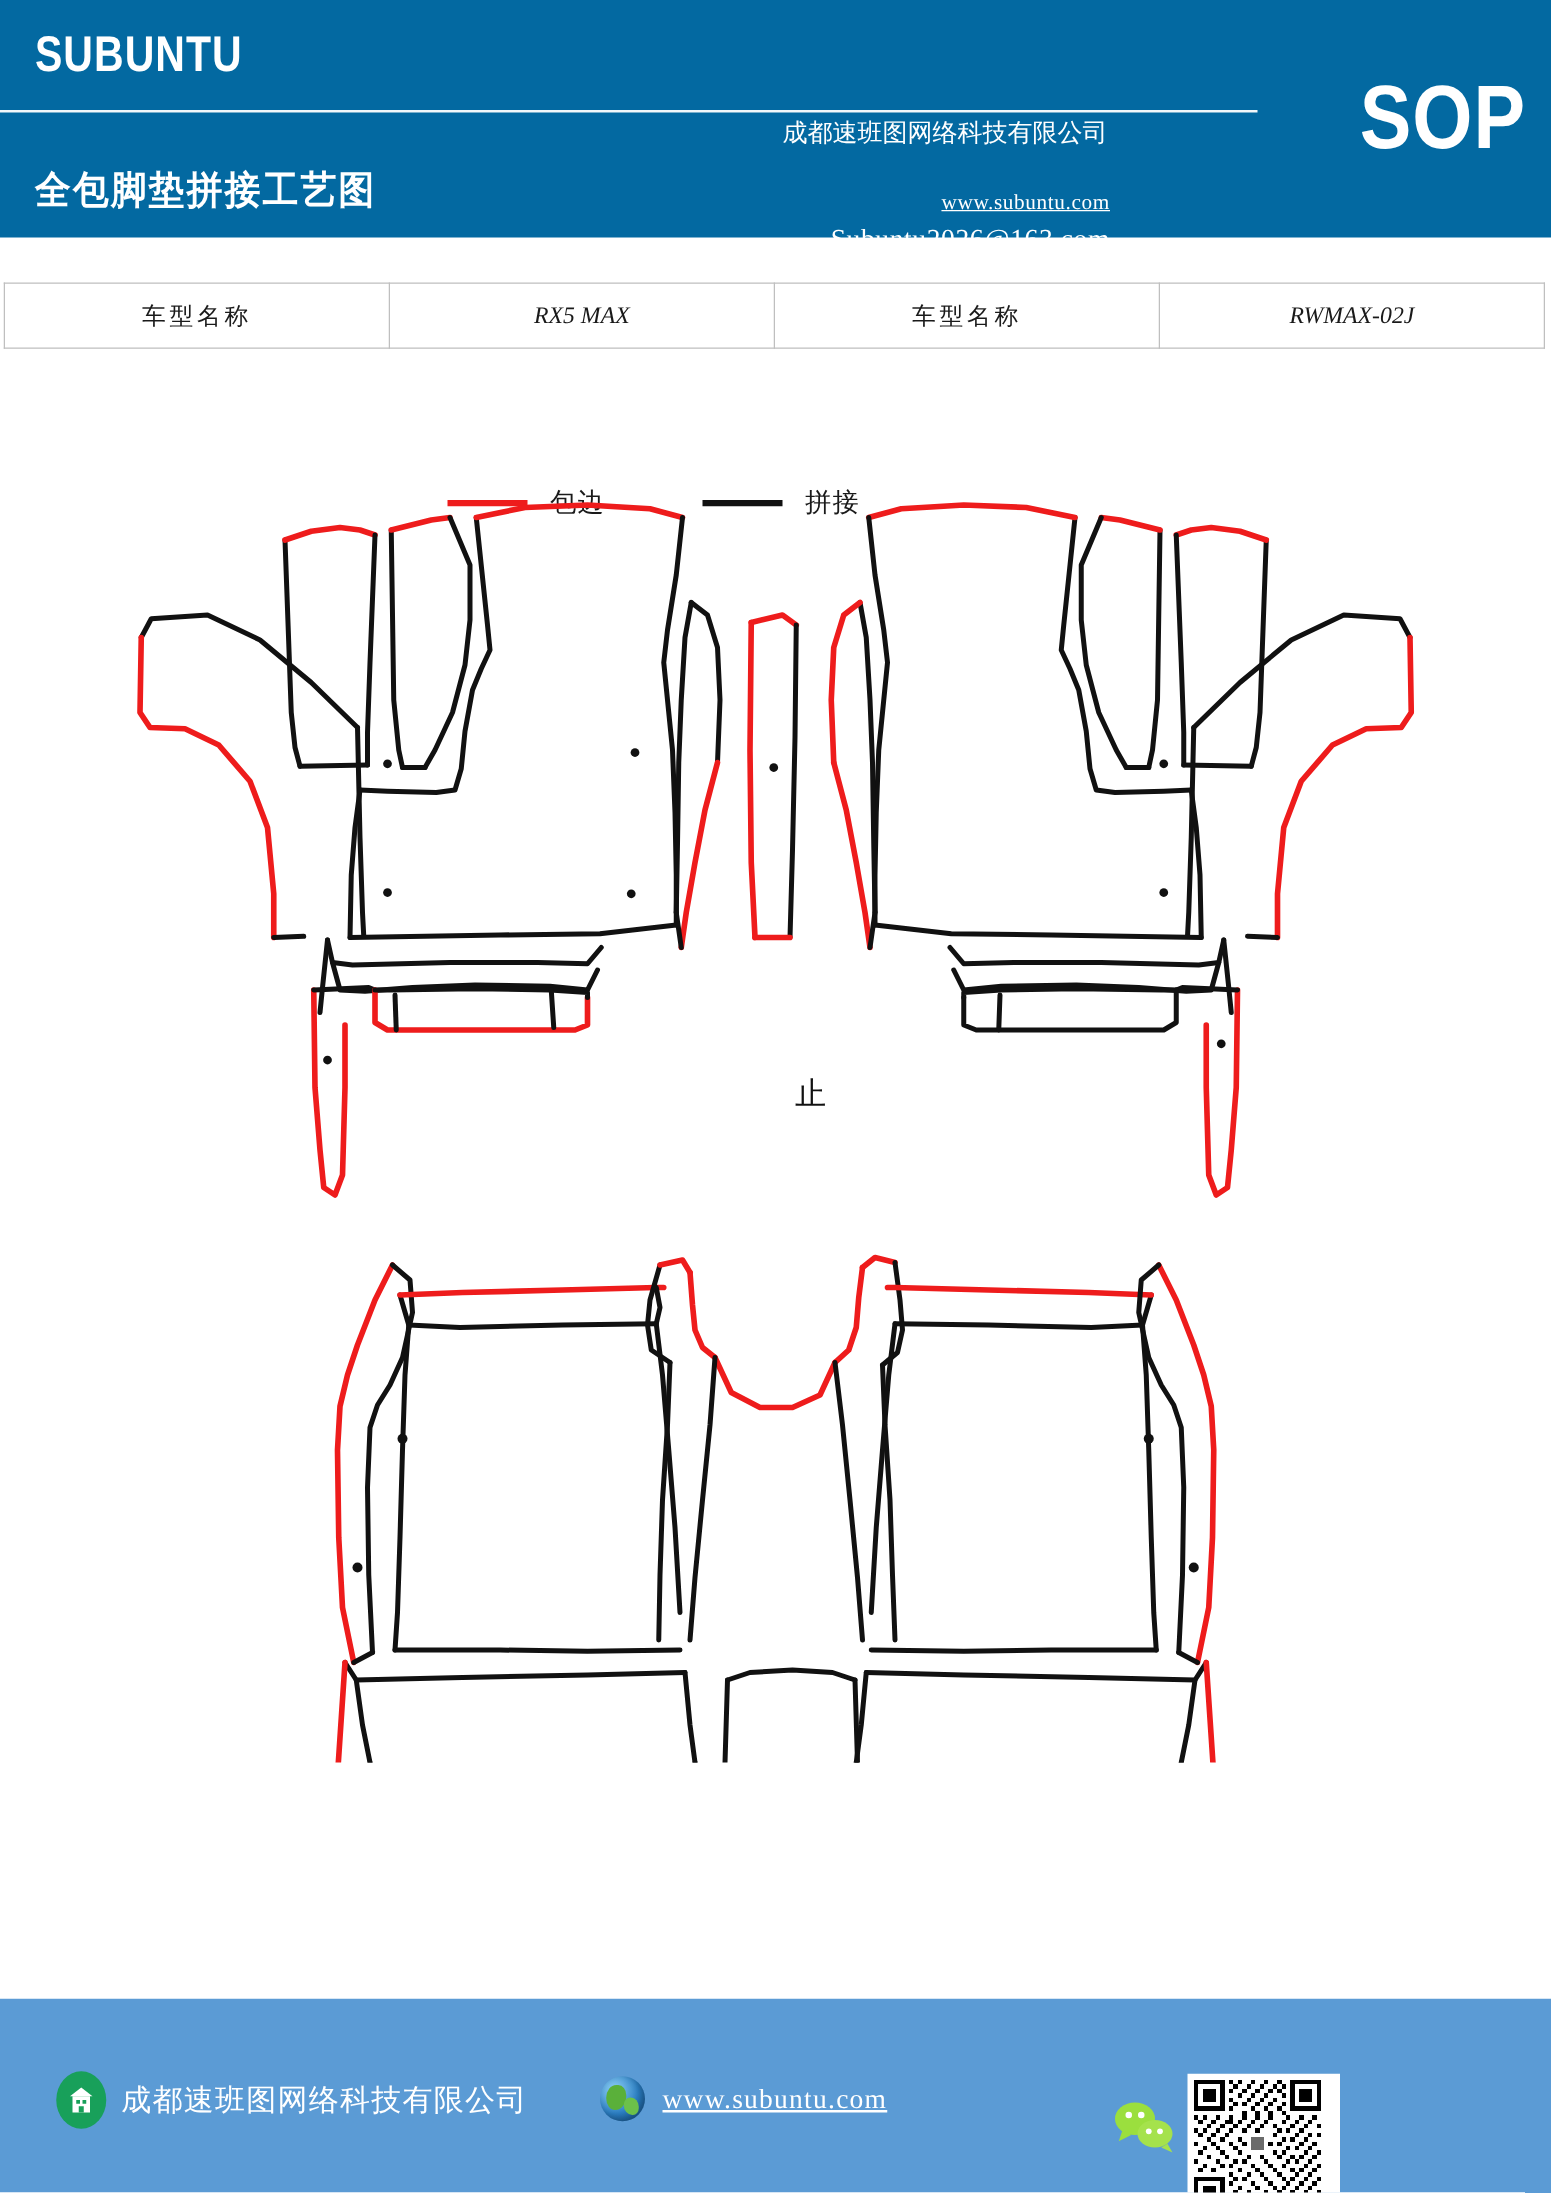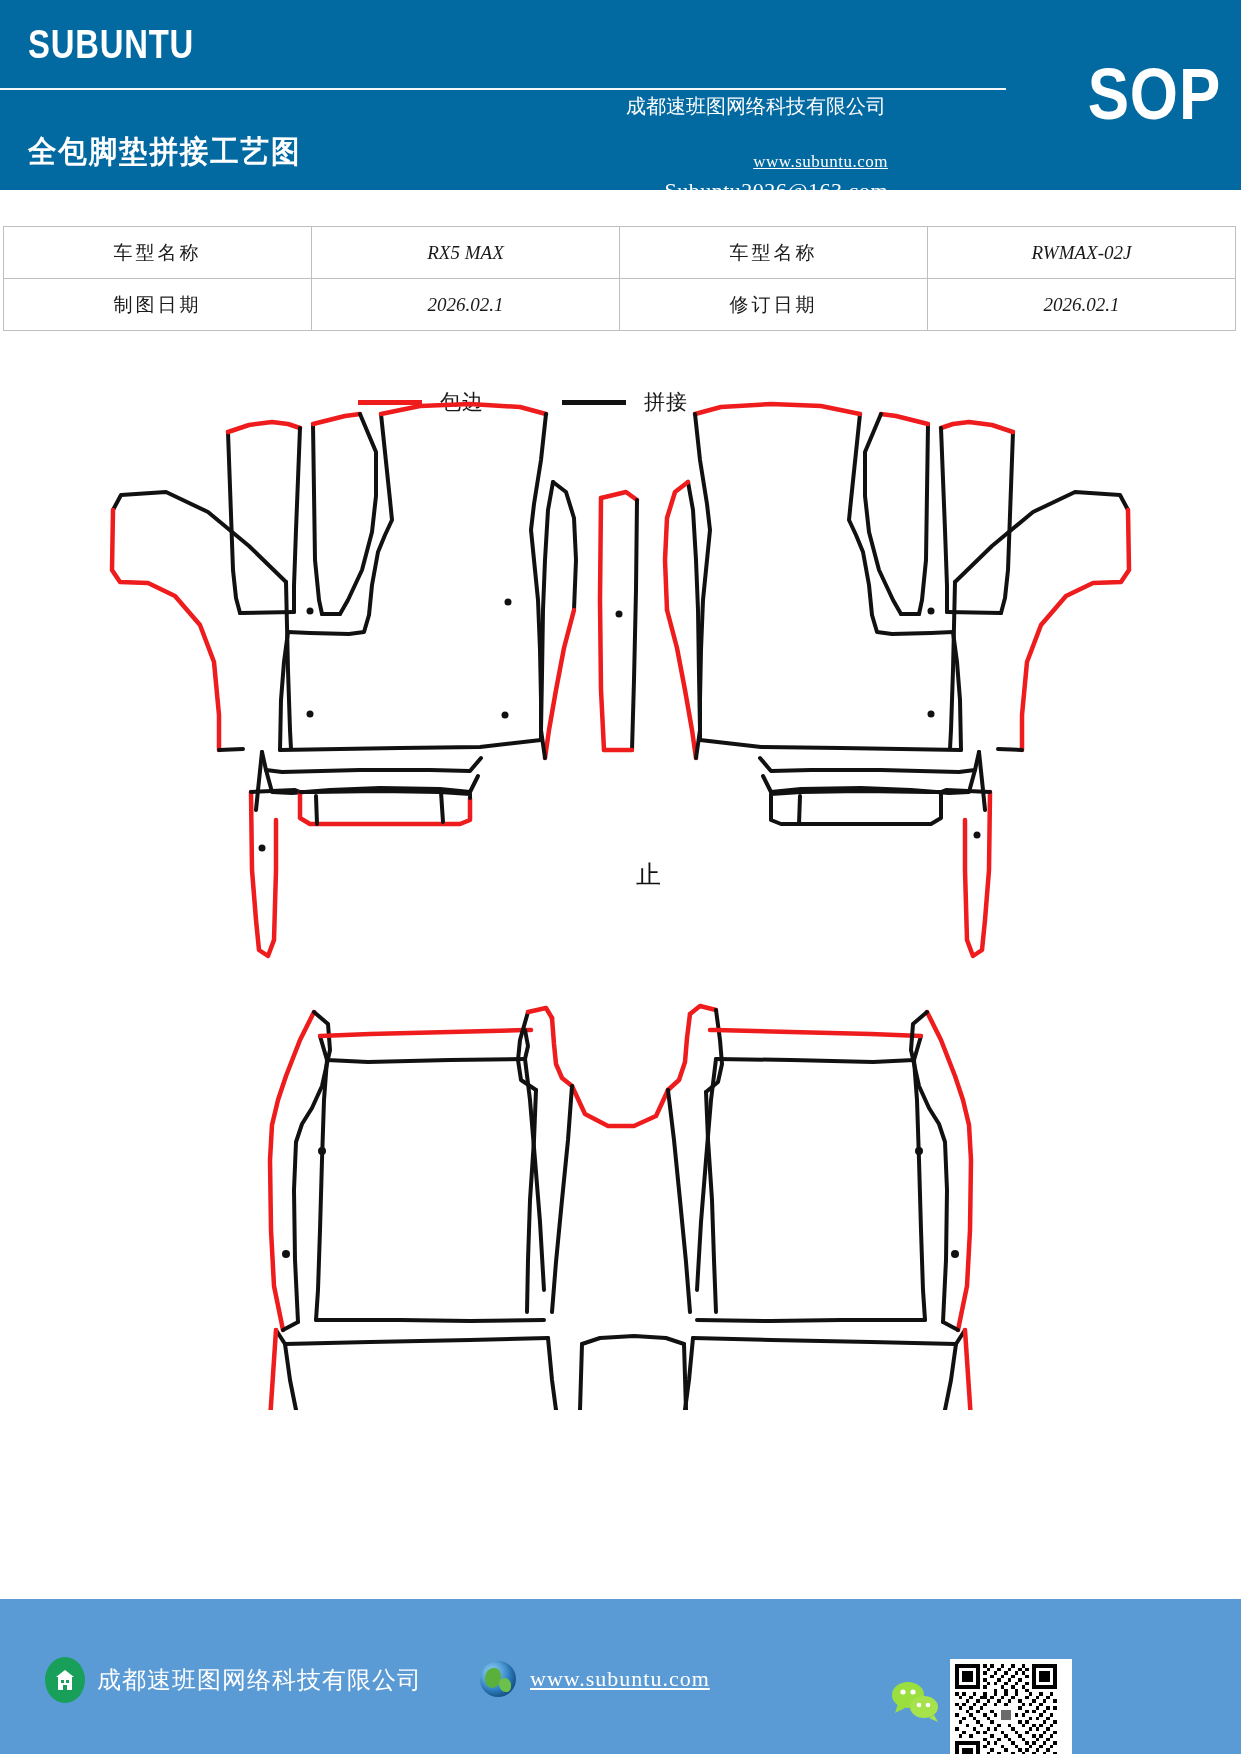--- a/index.html
+++ b/index.html
@@ -255,26 +255,20 @@
   <div class="email-line">Subuntu2026@163.com</div>
 </div>
 
 <table class="info-table">
   <tbody>
       <tr>
     <td class="label col-w1">车型名称</td>
     <td class="value col-w2">RX5 MAX</td>
     <td class="label col-w3">车型名称</td>
     <td class="value col-w4">RWMAX-02J</td>
-  </tr>
-  <tr>
-    <td class="label col-w1">制图日期</td>
-    <td class="value col-w2">2026.02.1</td>
-    <td class="label col-w3">修订日期</td>
-    <td class="value col-w4">2026.02.1</td>
   </tr>
 </tbody>
   </table>
 
 <div class="legend">
   <div class="legend-item first">
     <span class="swatch red"></span>
     <span class="legend-label">包边</span>
   </div>
   <div class="legend-item second">

